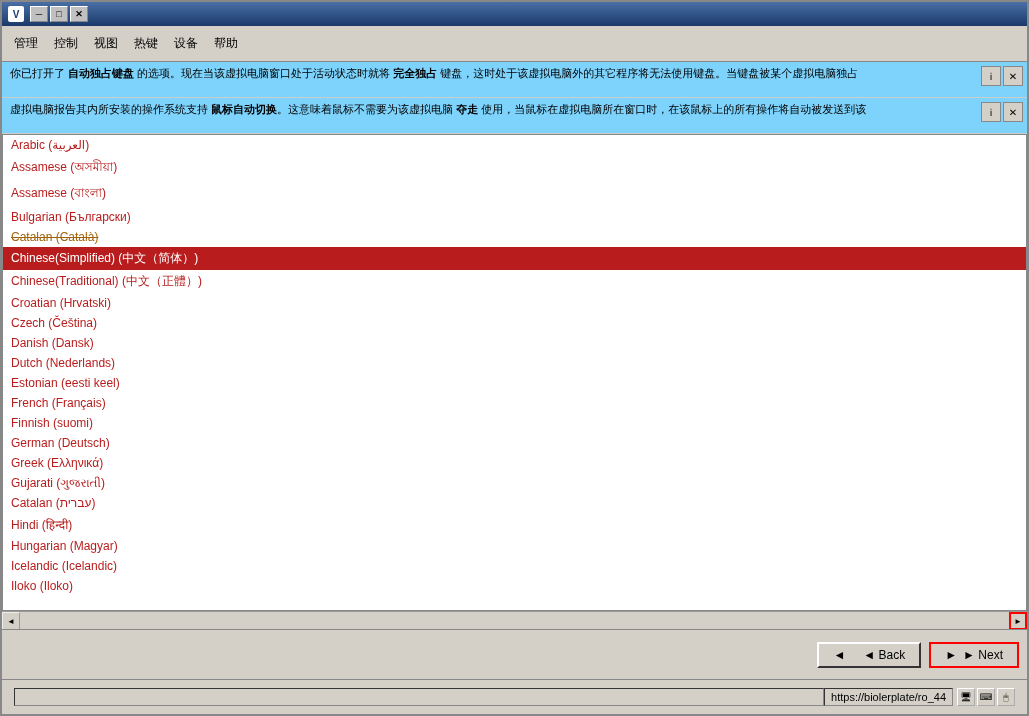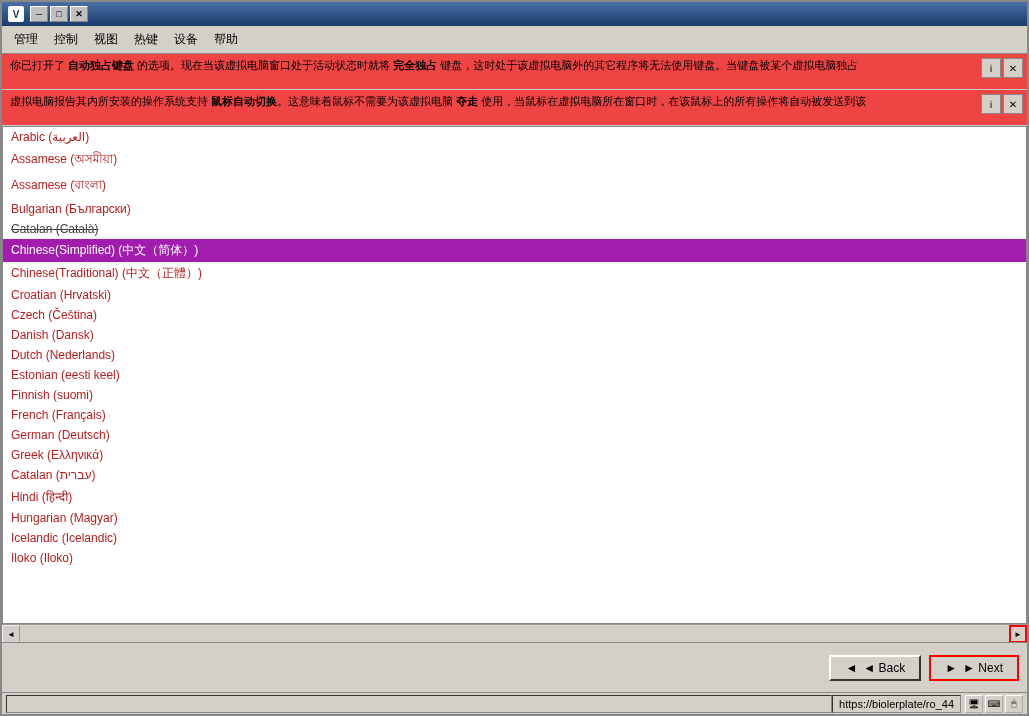--- a/index.html
+++ b/index.html
@@ -67,37 +67,37 @@
       justify-content: center;
       font-size: 9px;
       cursor: pointer;
       color: #000;
     }
 
     
     .menu-bar {
       background: #d4d0c8;
       border-bottom: 1px solid #888;
-      height: 28px;
+      height: 36px;
       display: flex;
       align-items: center;
       padding: 0 4px;
       flex-shrink: 0;
     }
 
     .menu-item {
       padding: 2px 8px;
       cursor: pointer;
       font-size: 12px;
       color: #000;
     }
 
     
     .notification-bar {
-      background: #ef4444;
+      background: #7dd3fc;
       border-bottom: 1px solid #ccc;
       padding: 4px 8px;
       font-size: 11px;
       color: #000;
       display: flex;
       align-items: flex-start;
       flex-shrink: 0;
       position: relative;
       min-height: 36px;
     }
@@ -124,27 +124,27 @@
 
     .language-list-item {
       padding: 3px 8px;
       cursor: pointer;
       font-size: 12px;
       color: #b91c1c;
       white-space: nowrap;
     }
 
     .language-list-item.selected {
-      background: #a21caf;
+      background: #b91c1c;
       color: #fff;
     }
 
     .language-list-item.strikethrough {
       text-decoration: line-through;
-      color: #404040;
+      color: #a16207;
     }
 
     
     .list-wrapper {
       flex: 1;
       display: flex;
       flex-direction: row;
       overflow: hidden;
       border: 1px solid #888;
       margin: 0;
@@ -198,25 +198,25 @@
 
     
     .red-outline {
       outline: 2px solid red;
       outline-offset: -2px;
     }
 
     
     .status-bar {
       background: #d4d0c8;
-      height: 22px;
+      height: 35px;
       border-top: 1px solid #888;
       display: flex;
       align-items: center;
-      padding: 0 4px;
+      padding: 0 12px;
       font-size: 11px;
       flex-shrink: 0;
     }
 
     .status-segment {
       border: 1px inset #888;
       padding: 1px 6px;
       height: 18px;
       display: flex;
       align-items: center;
@@ -341,43 +341,44 @@
           <div class="language-list-item">Assamese (বাংলা)</div>
           <div class="language-list-item">Bulgarian (Български)</div>
           <div class="language-list-item strikethrough">Catalan (Català)</div>
           <div class="language-list-item selected">Chinese(Simplified) (中文（简体）)</div>
           <div class="language-list-item">Chinese(Traditional) (中文（正體）)</div>
           <div class="language-list-item">Croatian (Hrvatski)</div>
           <div class="language-list-item">Czech (Čeština)</div>
           <div class="language-list-item">Danish (Dansk)</div>
           <div class="language-list-item">Dutch (Nederlands)</div>
           <div class="language-list-item">Estonian (eesti keel)</div>
+          <div class="language-list-item">French (Français)</div>
           <div class="language-list-item">Finnish (suomi)</div>
-          <div class="language-list-item">French (Français)</div>
           <div class="language-list-item">German (Deutsch)</div>
           <div class="language-list-item">Greek (Ελληνικά)</div>
+          <div class="language-list-item">Gujarati (ગુજરાતી)</div>
           <div class="language-list-item">Catalan (עברית)</div>
           <div class="language-list-item">Hindi (हिन्दी)</div>
           <div class="language-list-item">Hungarian (Magyar)</div>
           <div class="language-list-item">Icelandic (Icelandic)</div>
           <div class="language-list-item">Iloko (Iloko)</div>
         </div>
     </div>
 
     <div class="list-bottom-bar">
       <div class="list-bottom-btn">◄</div>
       <div class="list-bottom-track"></div>
       <div class="list-bottom-right-btn red-outline">►</div>
     </div>
   </div>
 
   <div class="bottom-area">
     <button class="dialog-btn">
       <span>◄</span>
-      <span style="margin-left:2px">◄ Back</span>
+      <span style="margin-left:14px">◄ Back</span>
     </button>
     <button class="dialog-btn red-outline">
       <span>►</span>
       <span style="margin-left:2px">► Next</span>
     </button>
   </div>
 
   <div class="status-bar">
     <div class="status-segment" style="flex:1"></div>
     <div class="status-segment">

